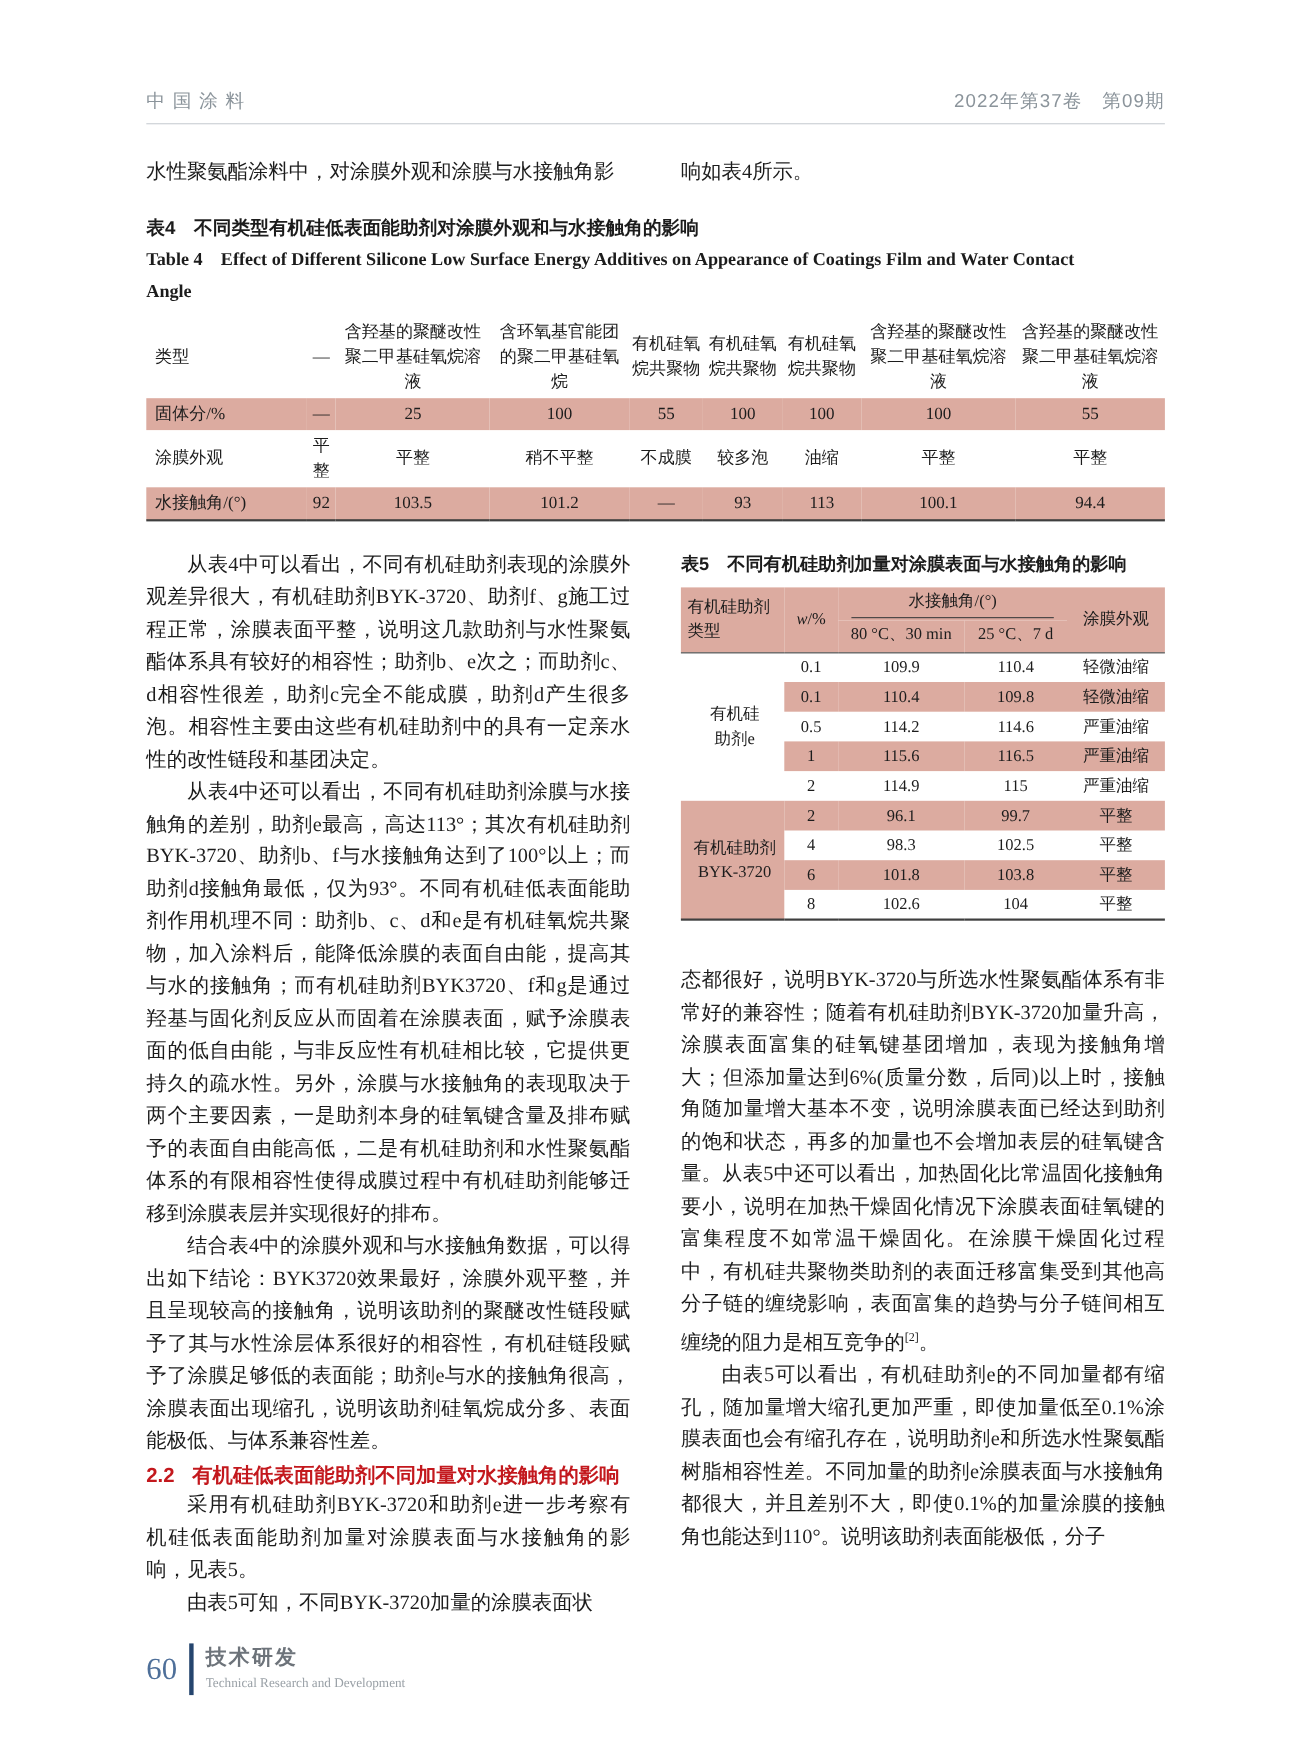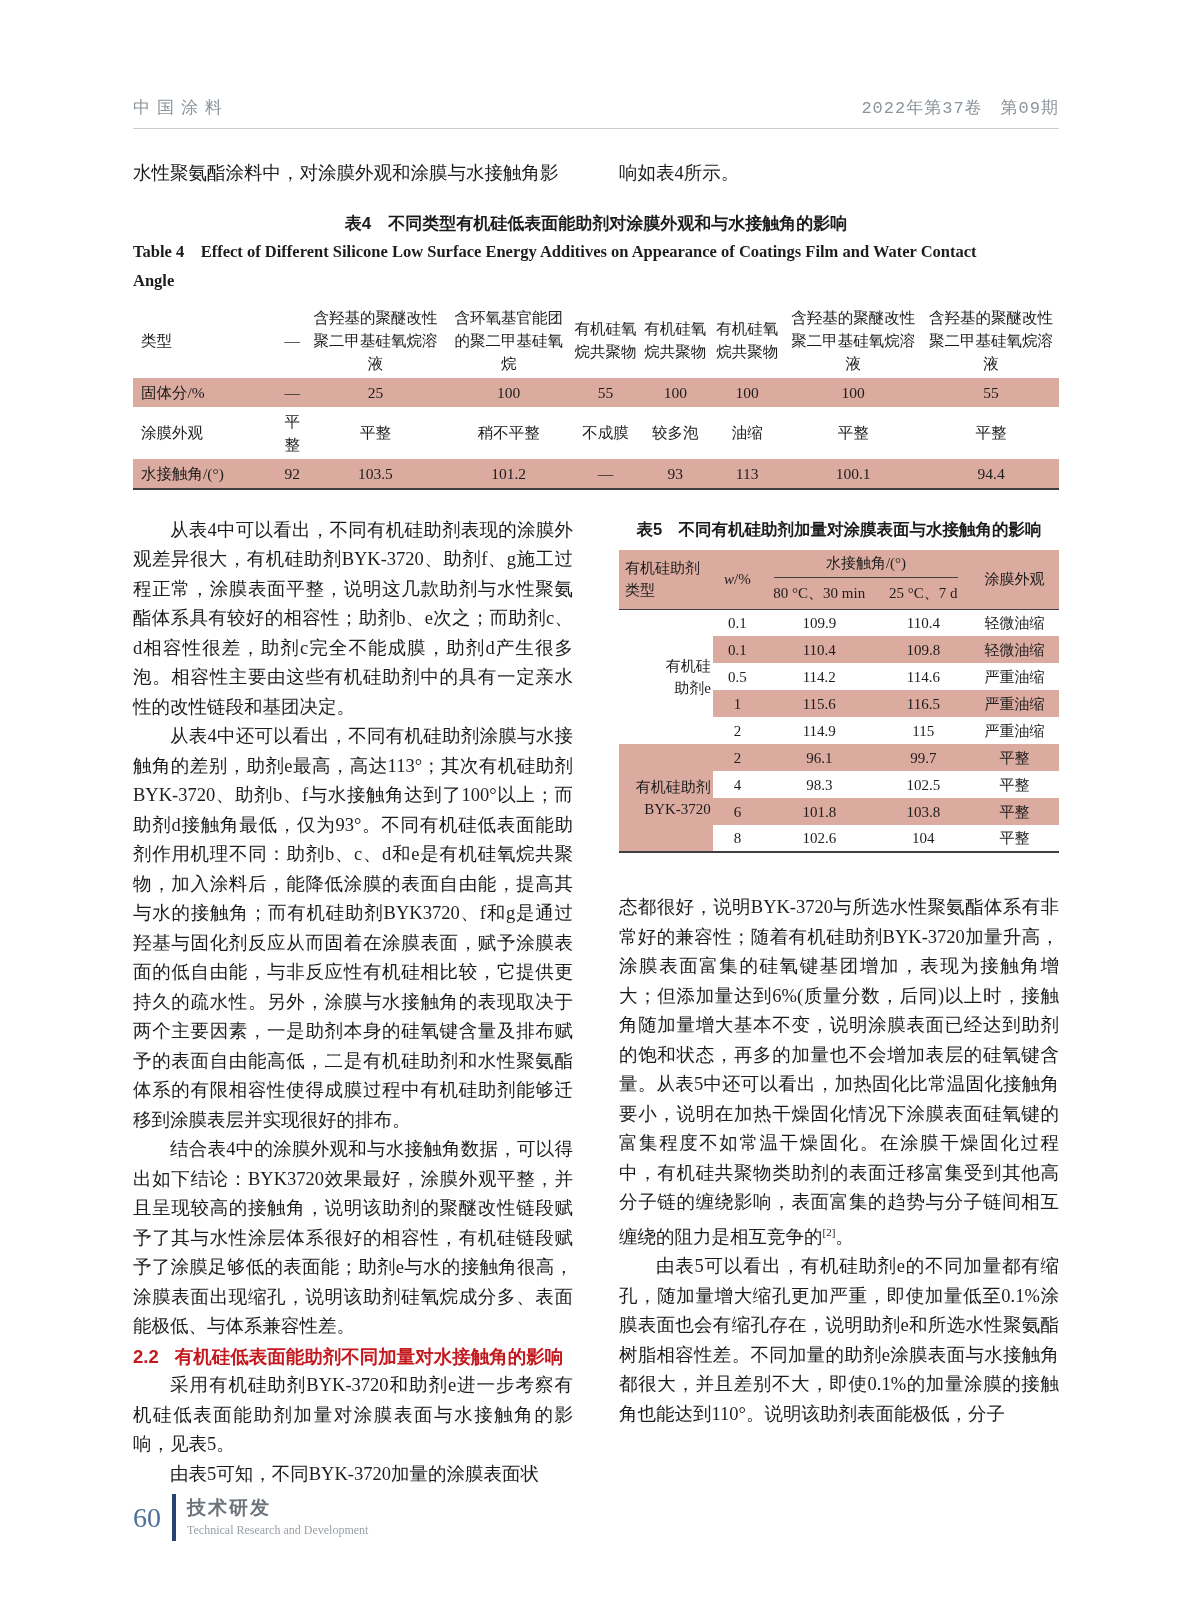--- a/index.html
+++ b/index.html
@@ -12,48 +12,48 @@
   *{margin:0;padding:0;box-sizing:border-box;}
   html,body{background:#ffffff;}
   .page{
     position:relative;
     width:1187px;height:1600px;
     background:#ffffff;
     color:#1c1c1c;
     font-family:"Liberation Serif","DejaVu Serif",serif;
     overflow:hidden;
   }
-  .content{position:absolute;left:133px;top:16px;width:926px;}
+  .content{position:absolute;left:133px;top:0;width:926px;}
 
   
   .runhead{
     display:flex;justify-content:space-between;align-items:flex-end;
     padding-top:80px;padding-bottom:9px;
     border-bottom:1px solid #c9ced3;
     color:var(--header-gray);
     font-family:"Liberation Sans","DejaVu Sans",sans-serif;
     font-size:17px;
   }
   .journal-name{letter-spacing:7px;}
-  .issue-info{letter-spacing:1px;font-family:Liberation Mono, monospace;}
+  .issue-info{letter-spacing:1px;}
 
   
   .two-col{display:flex;gap:21px;}
   .col{width:452.5px;}
 
   .intro-row{margin-top:30px;}
   .body-text{font-size:18.5px;line-height:29.5px;text-align:justify;gap:46px;}
   .body-text p{margin:0;}
   .indent{text-indent:2em;}
   sup.ref{font-size:11px;}
 
   
   .table4-block{margin-top:22px;}
   .tbl-title-cn{
-    text-align:center;font-weight:bold;font-size:17px;line-height:26px;
+    text-align:left;font-weight:bold;font-size:17px;line-height:26px;
     font-family:"Liberation Sans","DejaVu Sans",sans-serif;
   }
   .tbl-title-en{
     text-align:left;font-weight:bold;font-size:16.5px;line-height:29px;
     font-family:"Liberation Serif","DejaVu Serif",serif;
   }
   table.t4{
     width:100%;border-collapse:collapse;margin-top:8px;
     border-bottom:2px solid #3f3f3f;
     font-size:15.5px;
@@ -76,21 +76,21 @@
   .t5 thead th{background:var(--table-stripe);}
   .t5 .t5-type{text-align:left;padding-left:6px;white-space:pre-line;width:96px;}
   .t5 .t5-w{width:50px;}
   .t5 .t5-hot{width:118px;}
   .t5 .t5-cold{width:96px;}
   .t5 .t5-app{width:92px;}
   .t5 .angle-underline{display:block;margin:0 10px;padding-bottom:3px;border-bottom:1px solid #3f3f3f;}
   .t5 thead tr:last-child th{padding-bottom:5px;}
   .t5 tbody tr:first-child td{border-top:1.5px solid #3f3f3f;}
   .t5 td.stripe-cell{background:var(--table-stripe);}
-  .t5 td.group-label{white-space:pre-line;text-align:right;padding-left:6px;}
+  .t5 td.group-label{white-space:pre-line;text-align:center;padding-left:6px;}
   .t5 td.group-label.label-pink{background:var(--table-stripe);}
   .t5 tbody td{height:27px;}
 
   .columns{margin-top:26px;}
   .section-heading{
     font-family:"Liberation Sans","DejaVu Sans",sans-serif;
     font-weight:bold;color:var(--section-heading-red);
     font-size:18.5px;line-height:29.5px;
   }
   .section-heading .sec-no{margin-right:16px;}

